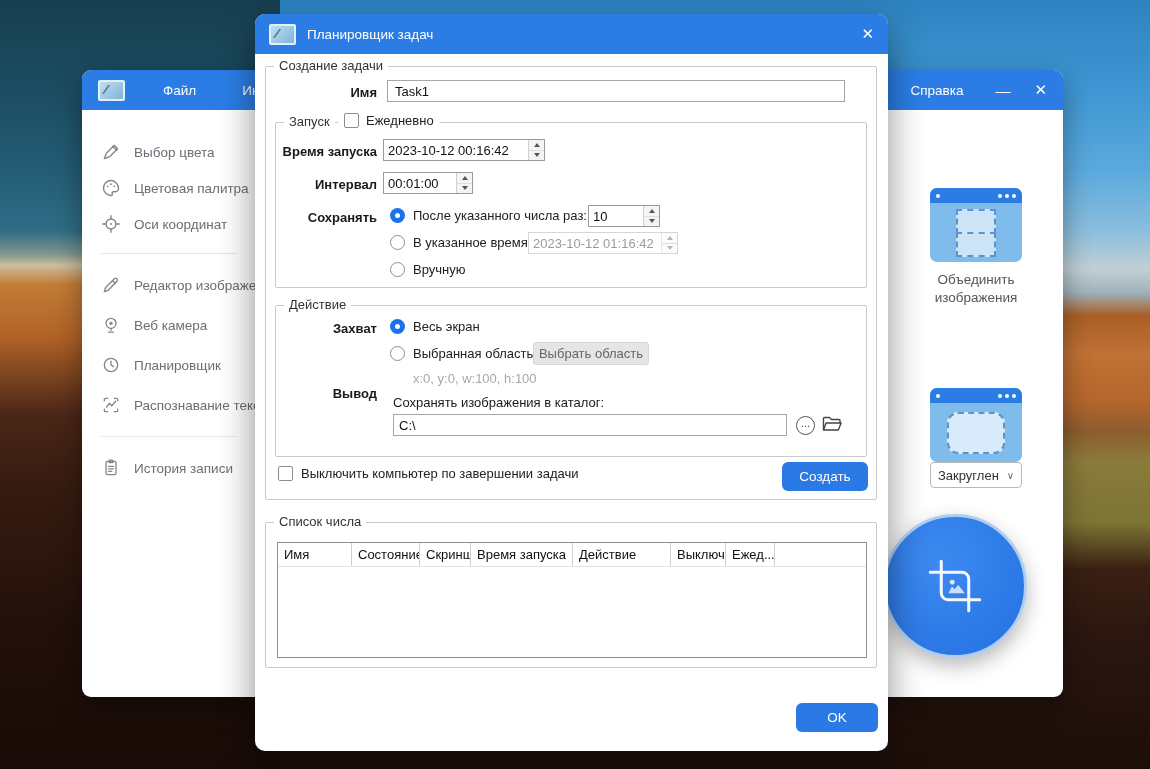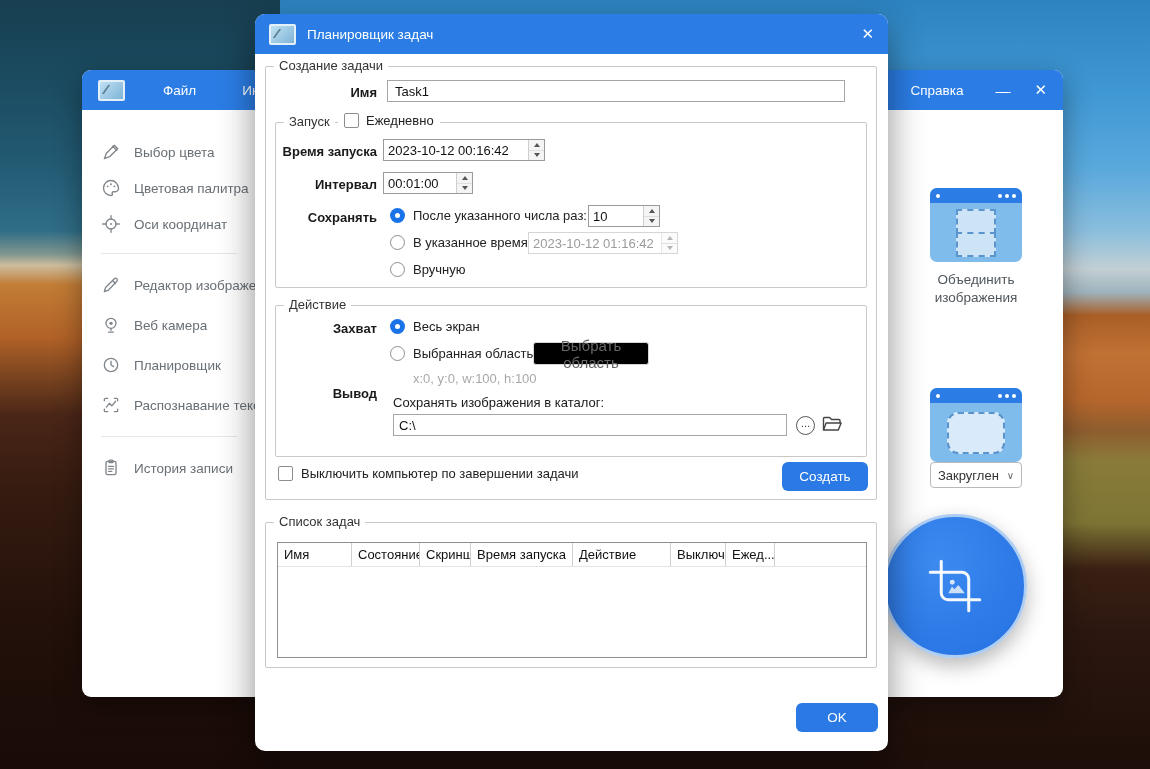--- a/index.html
+++ b/index.html
@@ -104,22 +104,22 @@
 
   .radio-row { position:absolute; display:flex; align-items:center; gap:8px; font-size:13px; color:#222; }
   .radio { width:15px; height:15px; border-radius:50%; border:1px solid #8d8d8d; background:#fff; flex:0 0 auto; }
   .radio.sel { border:none; background:#1a73e8; position:relative; }
   .radio.sel::after { content:""; position:absolute; left:5px; top:5px; width:5px; height:5px; border-radius:50%; background:#fff; }
   .checkbox { width:15px; height:15px; border:1px solid #8d8d8d; background:#fff; border-radius:2px; flex:0 0 auto; }
   .check-row { position:absolute; display:flex; align-items:center; gap:8px; font-size:13px; color:#222; }
   .legend-check { position:absolute; top:-10px; left:62px; background:#fff; padding:0 6px;
     display:flex; align-items:center; gap:7px; font-size:13px; color:#222; }
 
-  .btn-light { position:absolute; background:#000000; border:1px solid #d6d6d6; border-radius:3px;
-    font-size:15px; color:#666; display:flex; align-items:center; justify-content:center; }
+  .btn-light { position:absolute; background:#e5e5e5; border:1px solid #d6d6d6; border-radius:3px;
+    font-size:13px; color:#666; display:flex; align-items:center; justify-content:center; }
   .btn-blue { position:absolute; background:#2a79e4; border:none; border-radius:6px;
     font-size:13.5px; color:#fff; display:flex; align-items:center; justify-content:center; }
 
   .ellipsis-icon { position:absolute; width:19px; height:19px; border:1.4px solid #555; border-radius:50%;
     display:flex; align-items:center; justify-content:center; font-size:10px; color:#333; line-height:1; padding-bottom:4px; }
 
   
   .task-table { position:absolute; border:1px solid #8f8f8f; background:#fff; }
   .tt-header { display:flex; height:24px; border-bottom:1px solid #e4e4e4; }
   .tt-col { font-size:13px; color:#111; padding:4px 0 0 6px; border-right:1px solid #d0d0d0;
@@ -375,21 +375,21 @@
       </g>
     </svg>
 
     <div class="check-row" style="left:23px; top:412px;">
       <span class="checkbox"></span>
       <span>Выключить компьютер по завершении задачи</span>
     </div>
     <button class="btn-blue" style="left:527px; top:408px; width:86px; height:29px;">Создать</button>
 
     <div class="groupbox" style="left:10px; top:468px; width:612px; height:146px;">
-      <span class="legend">Список задач</span>
+      <span class="legend">Список числа</span>
     </div>
     <div class="task-table" style="left:22px; top:488px; width:590px; height:116px;">
       <div class="tt-header">
         <div class="tt-col" style="width:74px;">Имя</div>
         <div class="tt-col" style="width:68px;">Состояние</div>
         <div class="tt-col" style="width:51px;">Скринш...</div>
         <div class="tt-col" style="width:102px;">Время запуска</div>
         <div class="tt-col" style="width:98px;">Действие</div>
         <div class="tt-col" style="width:55px;">Выключе...</div>
         <div class="tt-col" style="width:49px;">Ежед...</div>

